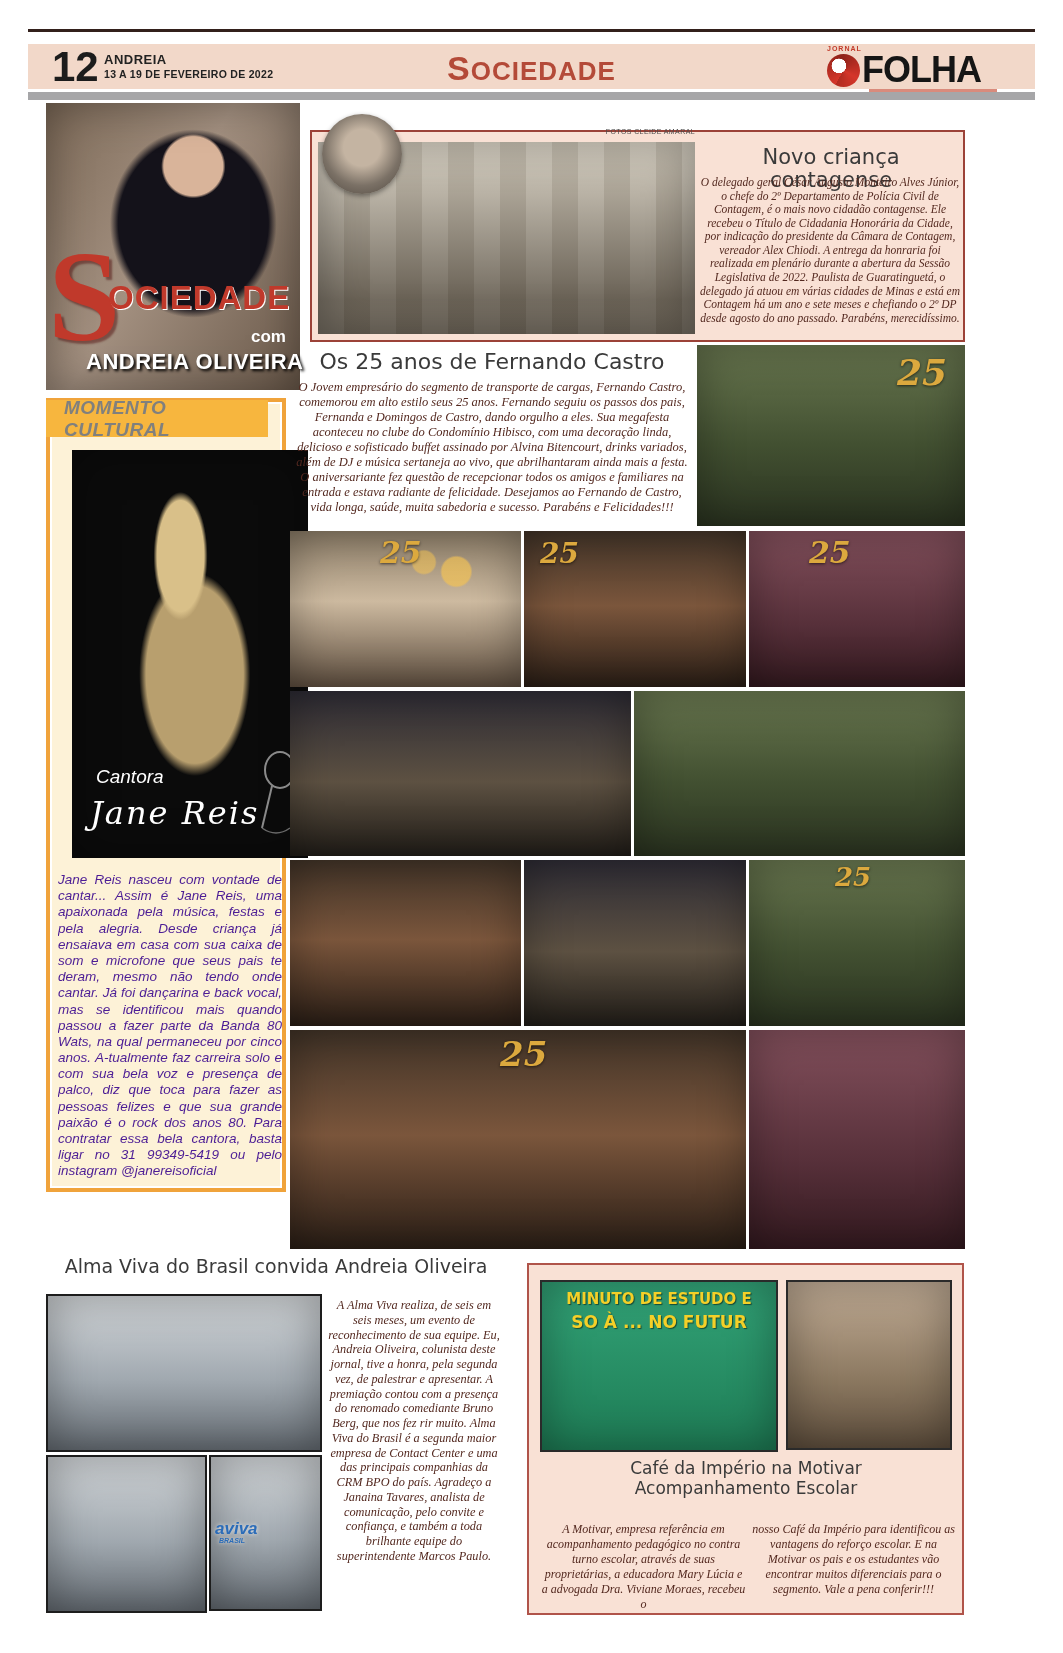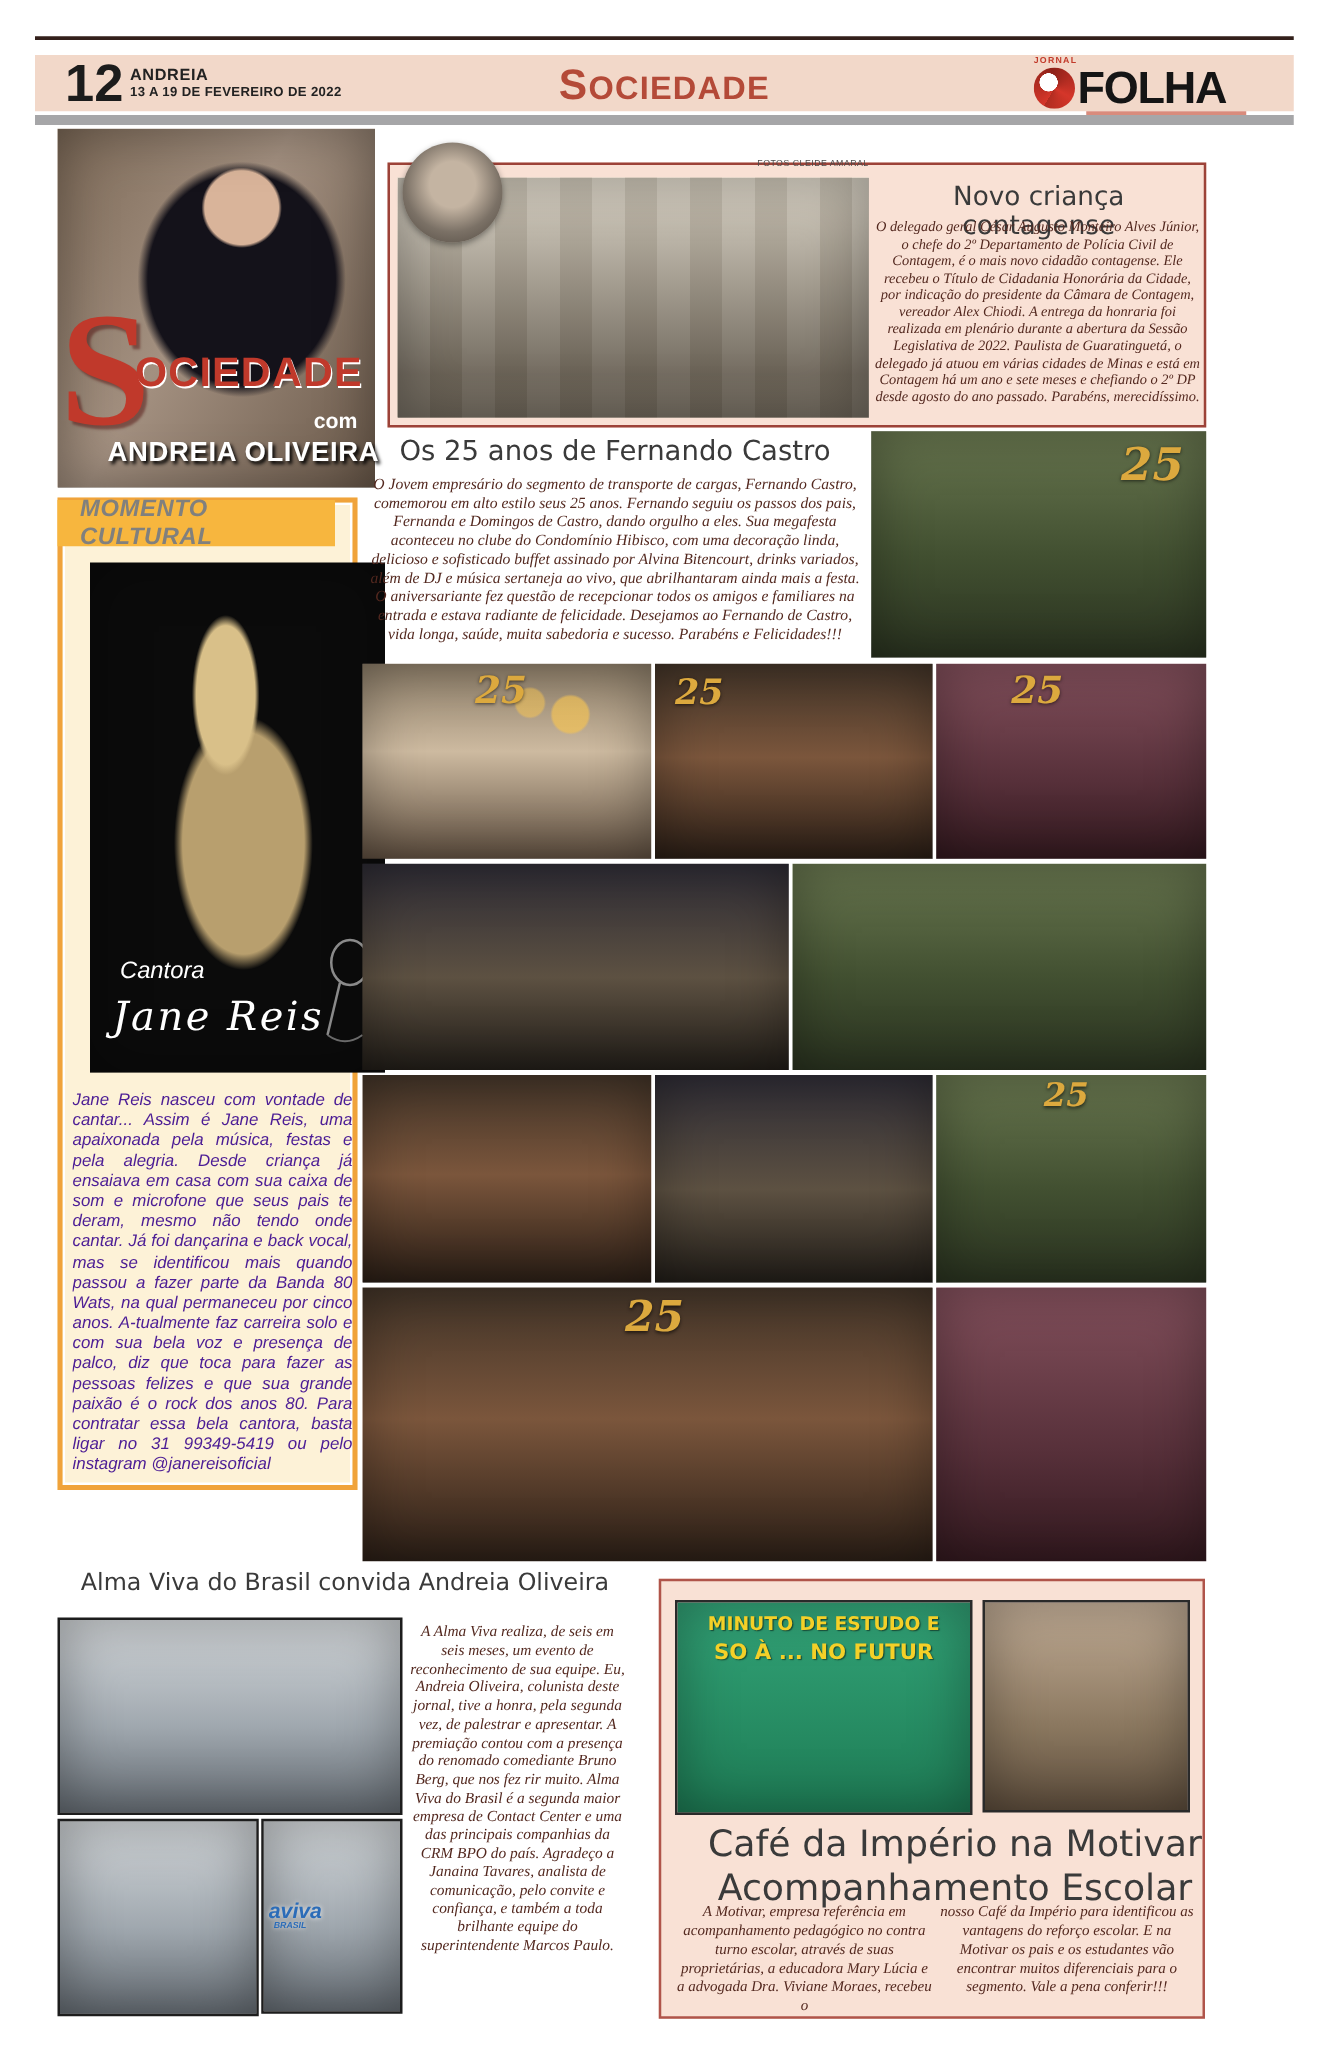--- a/index.html
+++ b/index.html
@@ -167,20 +167,20 @@
     <span class="aviva" style="left:8px;top:80px;font-size:7px">BRASIL</span>
   </div>
   <div class="abs serifbody" style="left:328px;top:1298px;width:172px;height:322px;font-size:12.3px;line-height:1.2;overflow:hidden">A Alma Viva realiza, de seis em seis meses, um evento de reconhecimento de sua equipe. Eu, Andreia Oliveira, colunista deste jornal, tive a honra, pela segunda vez, de palestrar e apresentar. A premiação contou com a presença do renomado comediante Bruno Berg, que nos fez rir muito. Alma Viva do Brasil é a segunda maior empresa de Contact Center e uma das principais companhias da CRM BPO do país. Agradeço a Janaina Tavares, analista de comunicação, pelo convite e confiança, e também a toda brilhante equipe do superintendente Marcos Paulo.</div>
 
   <div class="abs pinkbox" style="left:527px;top:1263px;width:437px;height:352px;border-color:#b0544a"></div>
   <div class="photo g-board cafe-framed" style="left:540px;top:1280px;width:238px;height:172px">
     <div class="minuto" style="top:8px;font-size:15px">MINUTO DE ESTUDO E</div>
     <div class="minuto" style="top:30px;font-size:17px">SO À ... NO FUTUR</div>
   </div>
   <div class="photo g-cafe cafe-framed" style="left:786px;top:1280px;width:166px;height:170px"></div>
-  <div class="abs headline" style="left:558px;top:1458px;width:412px;font-size:29px;line-height:1.2">
+  <div class="abs headline" style="left:540px;top:1458px;width:412px;font-size:17px;line-height:1.2">
     <div>Café da Império na Motivar</div>
     <div>Acompanhamento Escolar</div>
   </div>
   <div class="abs serifbody" style="left:541px;top:1522px;width:205px;font-size:12px;line-height:1.25">A Motivar, empresa referência em acompanhamento pedagógico no contra turno escolar, através de suas proprietárias, a educadora Mary Lúcia e a advogada Dra. Viviane Moraes, recebeu o</div>
   <div class="abs serifbody" style="left:752px;top:1522px;width:203px;font-size:12px;line-height:1.25">nosso Café da Império para identificou as vantagens do reforço escolar. E na Motivar os pais e os estudantes vão encontrar muitos diferenciais para o segmento. Vale a pena conferir!!!</div>
 
 </div>
 
 </body></html>

